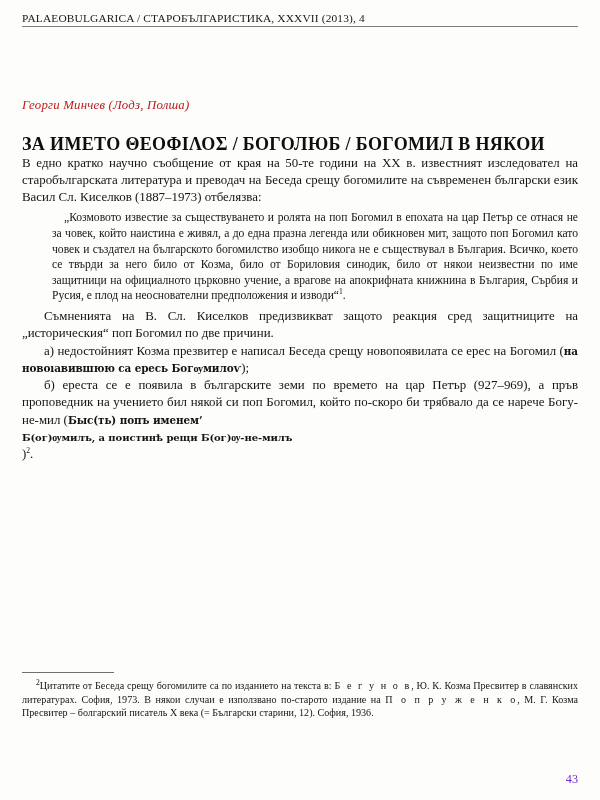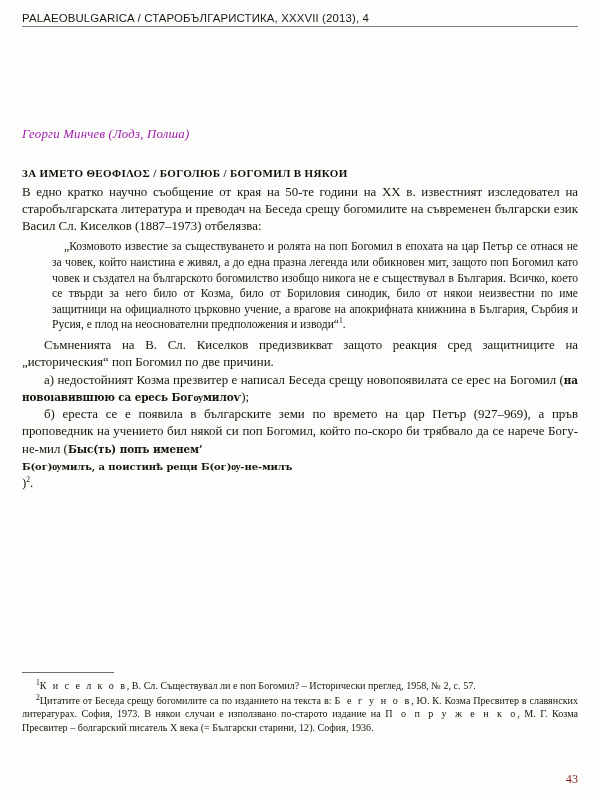--- a/index.html
+++ b/index.html
@@ -22,43 +22,43 @@
     box-sizing: border-box;
     padding: 12px 22px 0 22px;
   }
 
   
   .runhead {
     font-size: 11.4px;
     letter-spacing: 0.15px;
     color: #1b1916;
     white-space: nowrap;
-    font-family: Liberation Sans, sans-serif;
+    font-family: Liberation Serif, serif;
   }
   .runhead-rule {
     margin-top: 2px;
     height: 1px;
     background: #7d7d7d;
     width: 100%;
   }
 
   
   .author {
-    margin-top: 100px;
+    margin-top: 71px;
     font-style: italic;
     font-size: 12.8px;
-    color: #a21caf;
+    color: #b91c1c;
     letter-spacing: 0.2px;
   }
 
   
   .title {
     margin-top: 22px;
     font-weight: bold;
-    font-size: 11px;
+    font-size: 18px;
     line-height: 19.5px;
     letter-spacing: 0.35px;
     color: #100e0b;
   }
   .title .tline { display: block; white-space: nowrap; }
 
   
   .body-block { }
   p.para {
     margin: 0;
@@ -127,21 +127,21 @@
     color: #17150f;
   }
   .sp { letter-spacing: 1.9px; }
 
   
   .folio {
     position: absolute;
     right: 22px;
     top: 772px;
     font-size: 12.2px;
-    color: #7f1d1d;
+    color: #6d28d9;
   }
 </style>
 </head>
 <body>
 
 <div class="page">
 
   <div class="runhead">PALAEOBULGARICA / СТАРОБЪЛГАРИСТИКА, XXXVII (2013), 4</div>
   <div class="runhead-rule"></div>
 
@@ -163,20 +163,19 @@
       <p class="para">Съмненията на В. Сл. Киселков предизвикват защото реакция сред защитниците на „историческия“ поп Богомил по две причини.</p>
       <p class="para"><span>а) недостойният Козма презвитер е написал Беседа срещу новопоявилата се ерес на Богомил (</span><span class="slav">на новоıавившюю са ересь Богѹмилоѵ</span><span>);</span></p>
       <p class="para"><span>б) ереста се е появила в българските земи по времето на цар Петър (927–969), а пръв проповедник на учението бил някой си поп Богомил, който по-скоро би трябвало да се нарече Богу-не-мил (</span><span class="slav">Быс(ть) попъ именем’</span><span class="slav-line">Б(ог)ѹмилъ, а поистинѣ рещи Б(ог)ѹ-не-милъ</span><span>)</span><sup>2</sup><span>.</span></p>
     </div>
 
   </div>
 
   <div class="footnotes">
     <div class="fn-rule"></div>
 
-    <p class="fn"><sup>1</sup><span class="sp">К и с е л к о в</span><span>, В. Сл.  Съществувал ли е поп Богомил? – Исторически преглед, 1958, № 2, с. 57.</span></p>
 
     <p class="fn"><sup>2</sup><span>Цитатите от Беседа срещу богомилите са по изданието на текста в: </span><span class="sp">Б е г у н о в</span><span>, Ю. К. Козма Пресвитер в славянских литературах. София, 1973. В някои случаи е използвано по-старото издание на </span><span class="sp">П о п р у ж е н к о</span><span>, М. Г. Козма Пресвитер – болгарский писатель X века (= Български старини, 12). София, 1936.</span></p>
   </div>
 
   <div class="folio">43</div>
 
 </div>
 
 </body></html>

